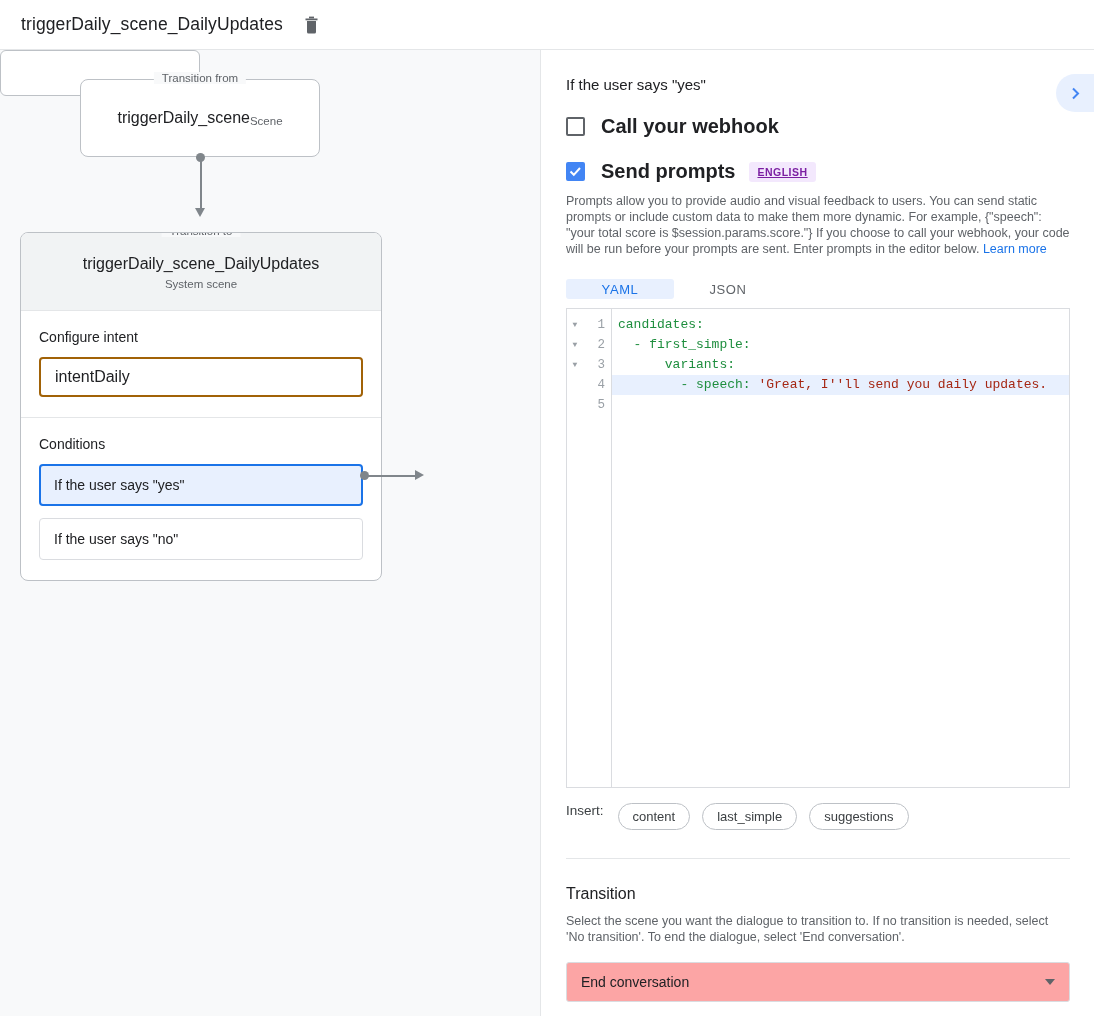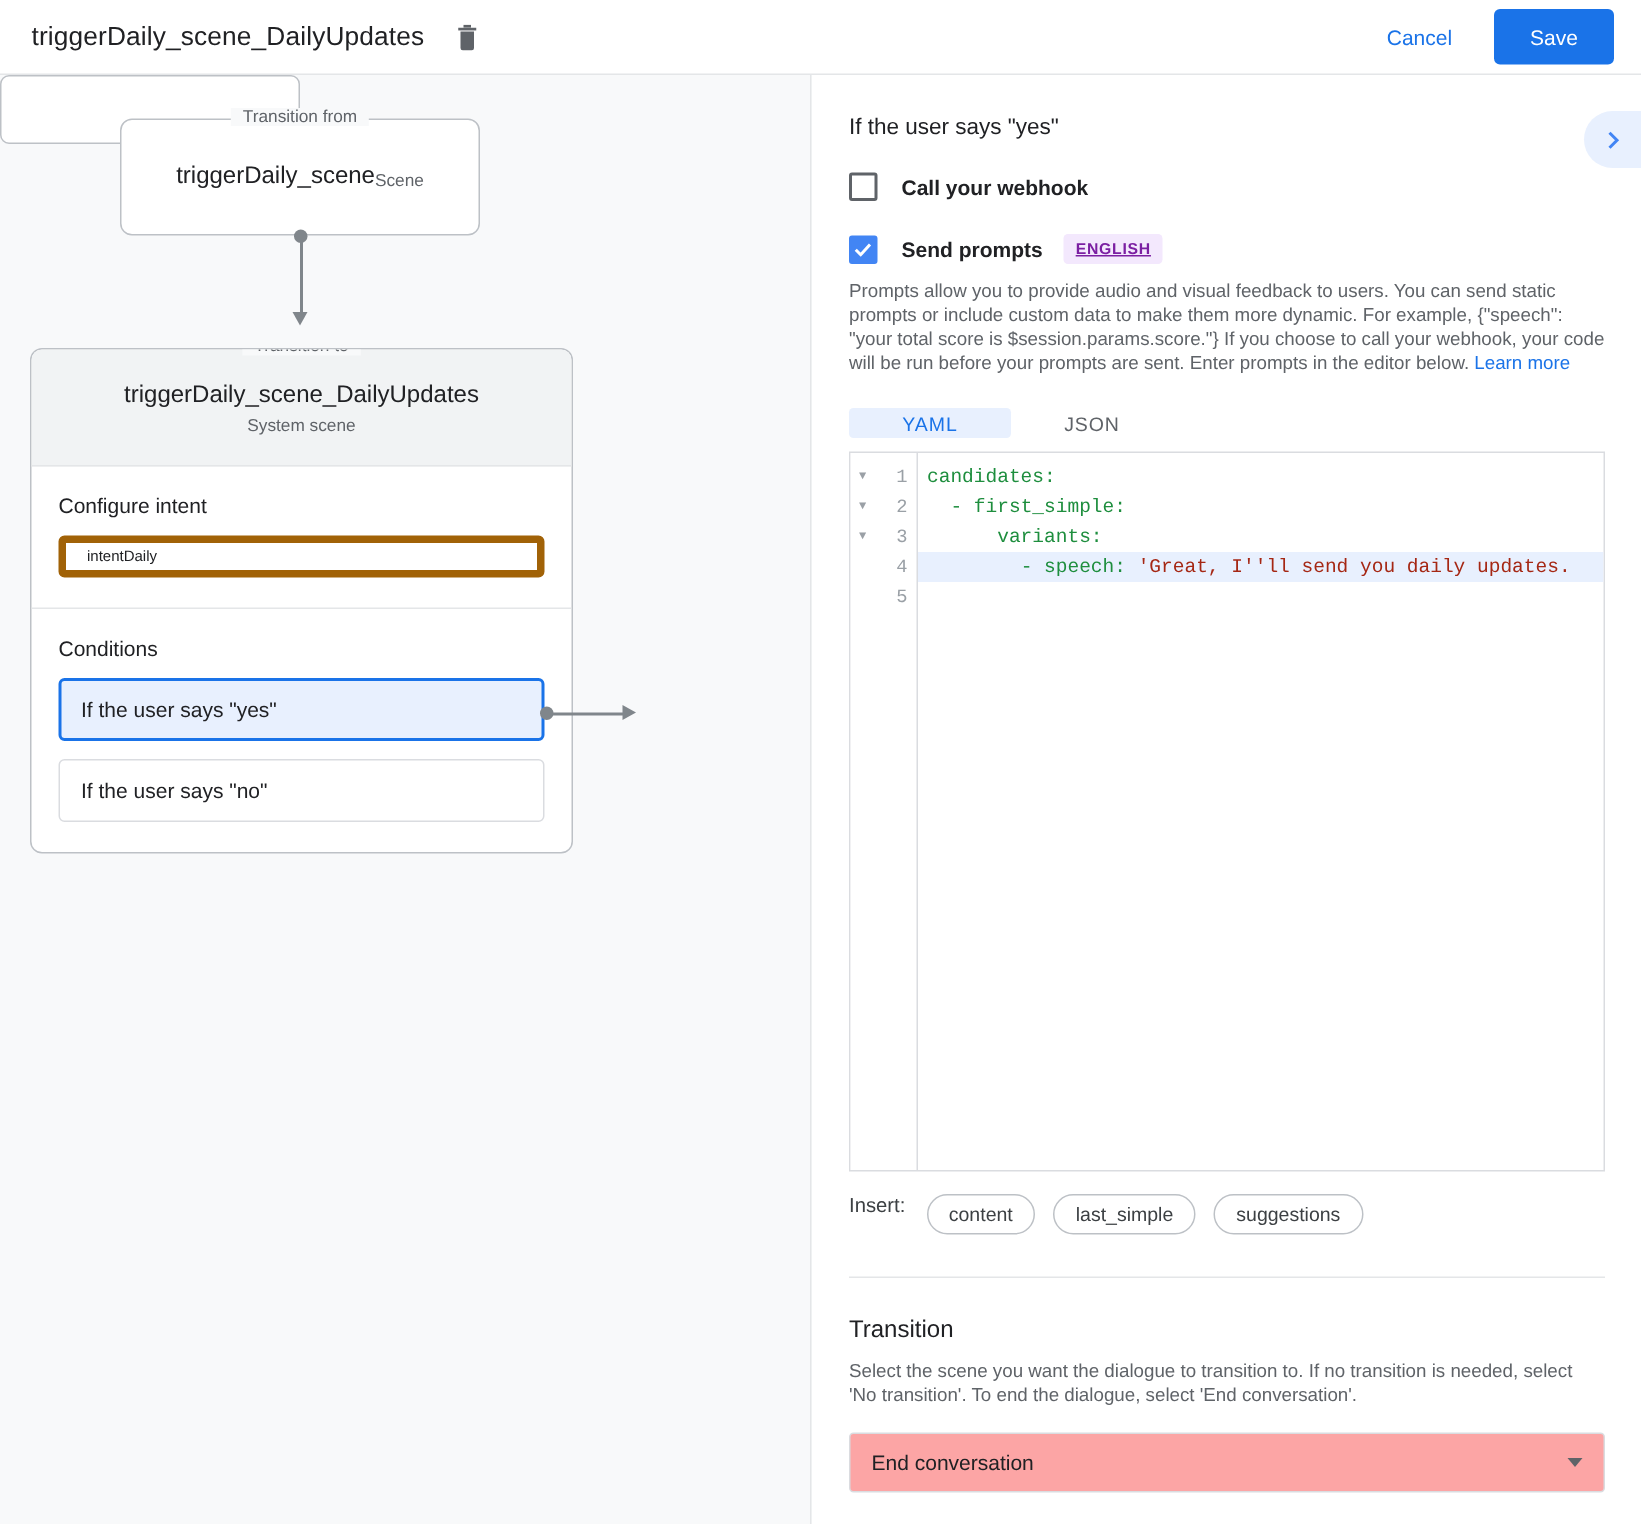--- a/index.html
+++ b/index.html
@@ -127,26 +127,26 @@
   }
   .section {
     padding: 18px 18px 20px;
     border-bottom: 1px solid #e4e6e8;
   }
   .section:last-child { border-bottom: none; }
   .section-label {
     font-size: 14px; color: #202124; margin-bottom: 12px;
   }
   .intent-field {
-    border: 5px solid #a16207;
+    border: 2px solid #a16207;
     border-radius: 4px;
-    height: 28px;
+    height: 40px;
     display: flex; align-items: center;
     padding: 0 14px;
-    font-size: 10px; color: #202124;
+    font-size: 16px; color: #202124;
     background: #fff;
   }
   .cond-item {
     border: 1px solid #dadce0;
     border-radius: 4px;
     height: 42px;
     display: flex; align-items: center;
     padding: 0 14px;
     font-size: 14px; color: #202124;
     background: #fff;
@@ -204,21 +204,21 @@
     cursor: pointer;
     flex: 0 0 auto;
   }
   .cb.checked {
     background: #4285f4;
     border-color: #4285f4;
     display: flex; align-items: center; justify-content: center;
   }
   .check-label {
     margin-left: 16px;
-    font-size: 14px; font-weight: bold; color: #202124;
+    font-size: 20px; font-weight: bold; color: #202124;
   }
   .badge {
     margin-left: 14px;
     background: #f3e8fd;
     color: #7b1fa2;
     font-size: 10.5px;
     font-weight: bold;
     letter-spacing: .5px;
     padding: 4px 8px;
     border-radius: 3px;
@@ -336,24 +336,20 @@
 <body>
 
 <div class="topbar">
   <div class="topbar-title">triggerDaily_scene_DailyUpdates</div>
   <div class="trash-btn">
     <svg width="17" height="18" viewBox="0 0 17 18" aria-hidden="true">
       <path d="M4 5h9v11a1.5 1.5 0 0 1-1.5 1.5h-6A1.5 1.5 0 0 1 4 16V5z" fill="#5f6368"></path>
       <rect x="2.5" y="2.5" width="12" height="1.8" fill="#5f6368"></rect>
       <rect x="6" y="0.6" width="5" height="1.8" fill="#5f6368"></rect>
     </svg>
-  </div>
-  <div class="topbar-right">
-    <button class="cancel-btn">Cancel</button>
-    <button class="save-btn">Save</button>
   </div>
 </div>
 
 <div class="canvas">
 
   <div class="fieldset-box" id="node-from">
     <div class="fieldset-legend">Transition from</div>
     <div class="node-title">triggerDaily_scene</div>
     <div class="node-sub">Scene</div>
   </div>

